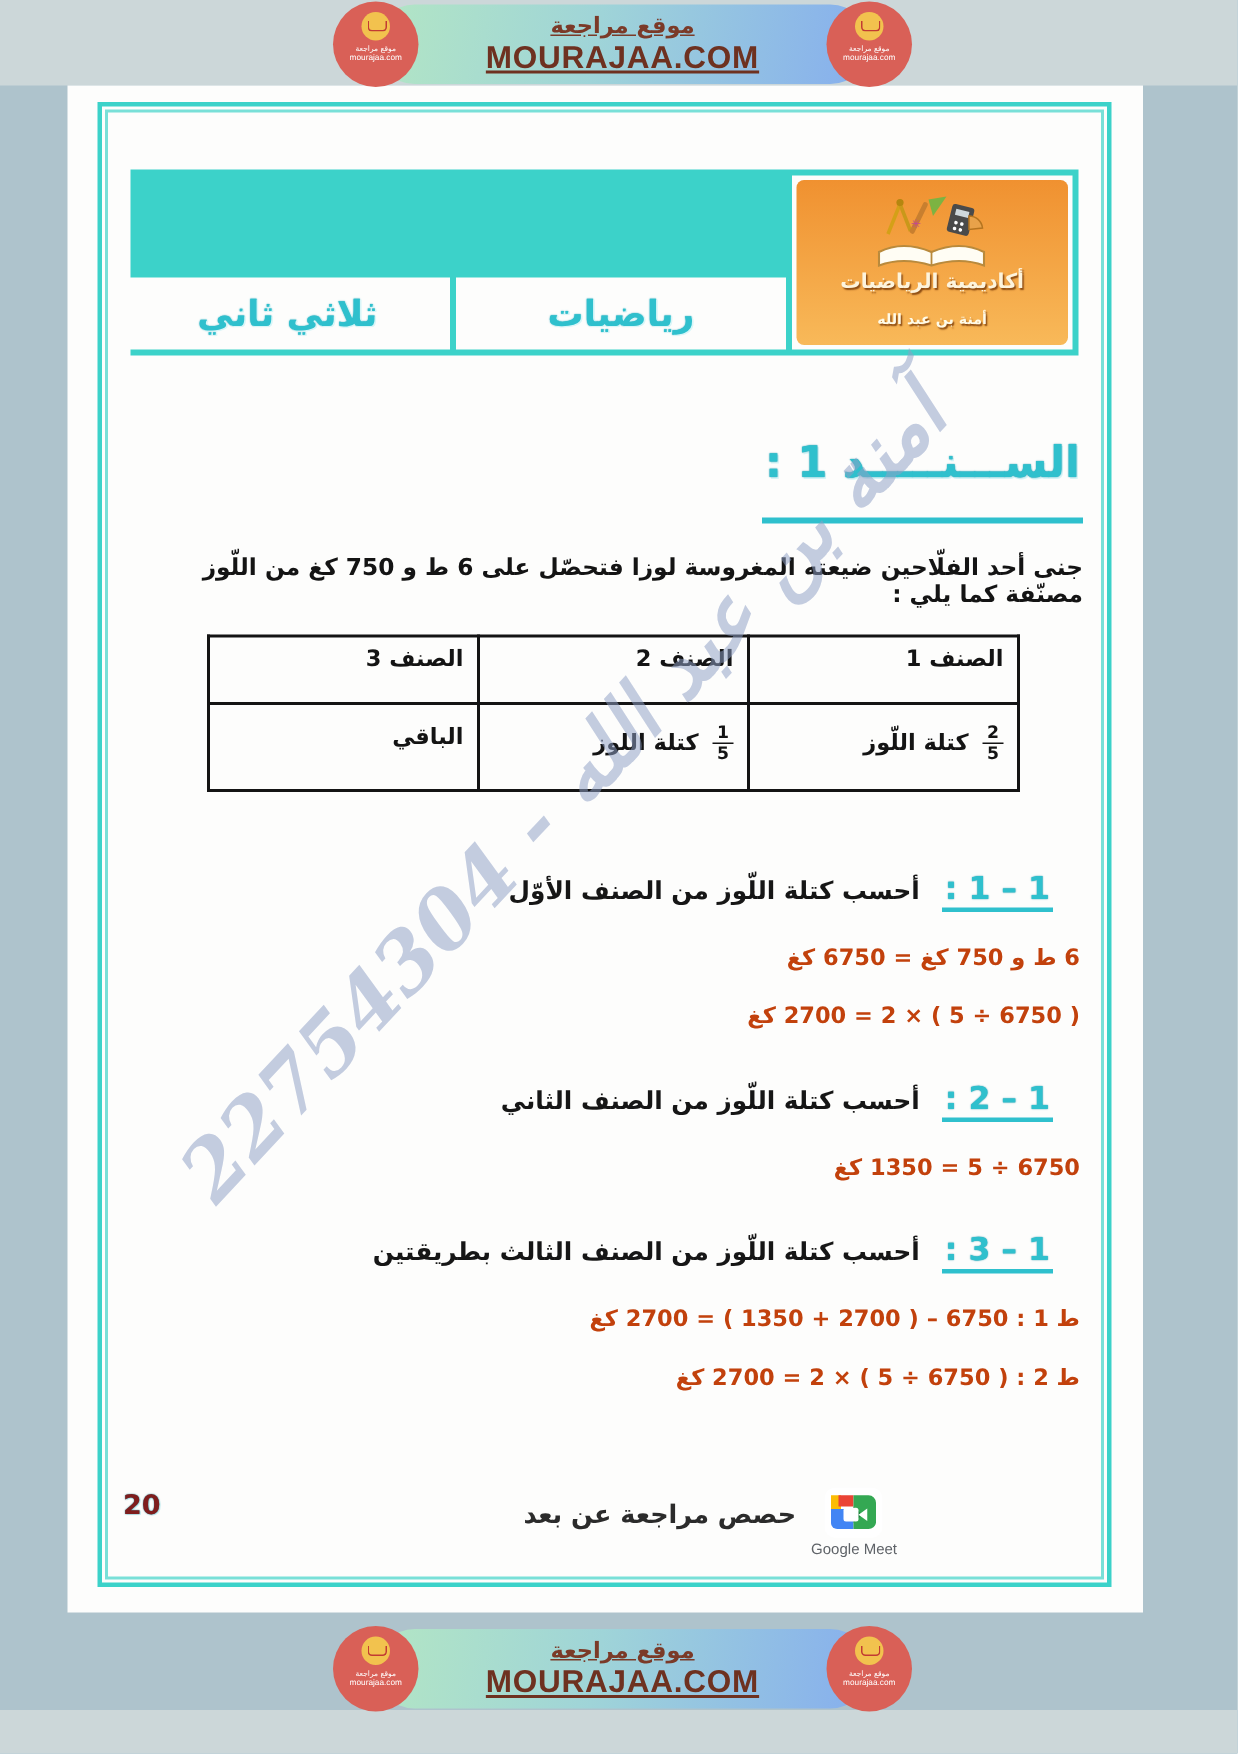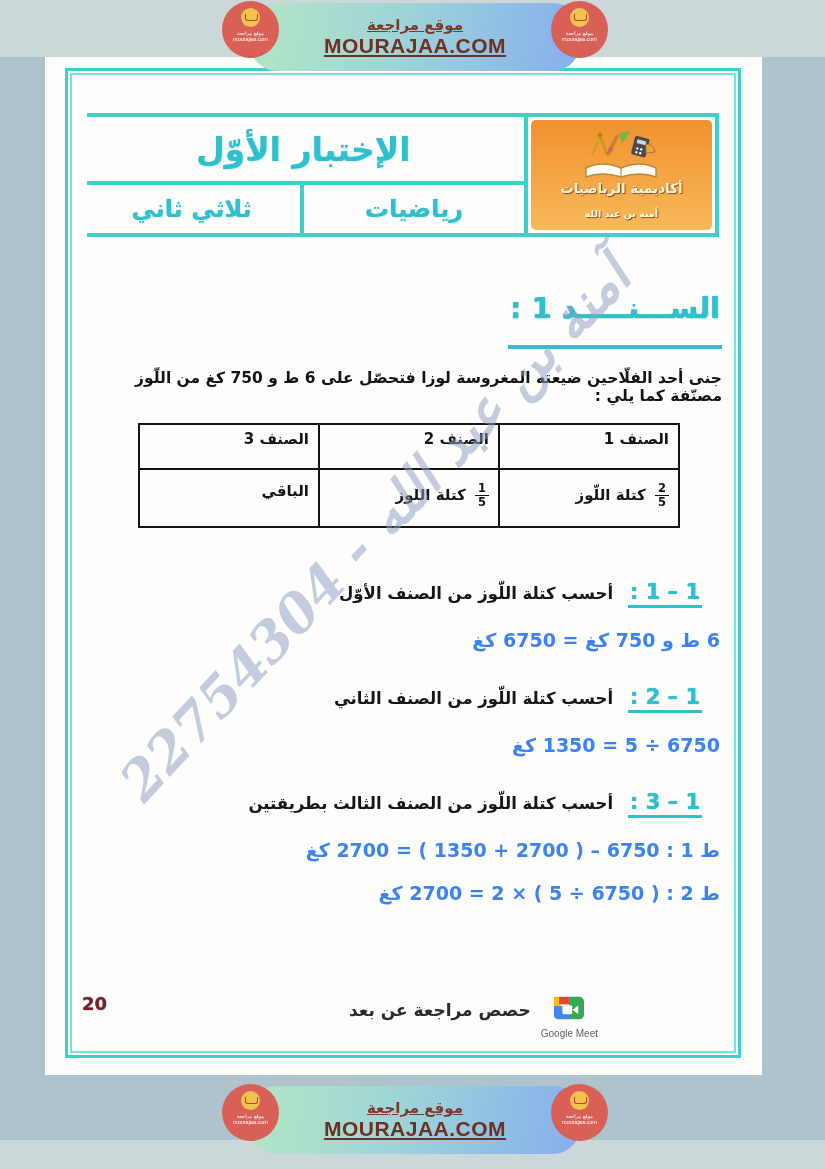--- a/index.html
+++ b/index.html
@@ -3,21 +3,21 @@
 <meta charset="utf-8">
 <style>
   * { margin:0; padding:0; box-sizing:border-box; }
   body { font-family:"DejaVu Sans", sans-serif; background:#aec3cc; }
   #screen { position:relative; width:825px; height:1169px; background:#aec3cc; overflow:hidden; margin:0 auto; }
 
   .band-top { position:absolute; top:0; left:0; width:825px; height:57px; background:#ccd7d9; }
   .band-bottom { position:absolute; top:1140px; left:0; width:825px; height:29px; background:#ccd7d9; }
 
   
-  .banner { position:absolute; left:250px; width:330px; height:68px; border-radius:27px;
+  .banner { position:absolute; left:250px; width:330px; height:53px; border-radius:27px;
             background:linear-gradient(100deg,#b3e6c4 0%,#9fd4d8 45%,#86aeee 100%);
             display:flex; flex-direction:column; align-items:center; justify-content:center; z-index:6; }
   .banner.top { top:3px; } .banner.bottom { top:1086px; }
   .banner .ar { color:#7b3a28; font-weight:bold; font-size:15px; text-decoration:underline; line-height:1.15; }
   .banner .url { color:#6e3120; font-weight:bold; font-size:21px; letter-spacing:.5px; text-decoration:underline; line-height:1.1;
                  font-family:"Liberation Sans", sans-serif; }
   .badge { position:absolute; top:-2px; width:57px; height:57px; border-radius:50%; background:#d96057;
            display:flex; flex-direction:column; align-items:center; justify-content:flex-start; padding-top:7px; z-index:7; }
   .badge.left { left:-28px; } .badge.right { right:-28px; }
   .badge .dot { width:19px; height:19px; border-radius:50%; background:#f2c24e; position:relative; }
@@ -69,21 +69,21 @@
   table.data th { height:45px; }
   table.data td { height:58px; padding-top:12px; }
   .frac { display:inline-flex; flex-direction:column; vertical-align:middle; font-size:11.5px; line-height:1.15;
           text-align:center; margin-left:4px; }
   .frac .fnum { border-bottom:1.6px solid #141414; padding:0 3px; }
 
   
   .question { margin:34px 22px 0 0; text-align:right; font-size:16.5px; font-weight:bold; color:#161616; }
   .qnum { color:#2fc0cd; font-size:21px; font-weight:bold; border-bottom:3px solid #2fc0cd;
           padding:0 2px 1px; margin-left:9px; text-shadow:0 0 1px #128ca2; display:inline-block; }
-  .answer { margin:21px 4px 0 0; text-align:right; font-size:19px; font-weight:bold; color:#3b82f6; }
+  .answer { margin:21px 4px 0 0; text-align:right; font-size:15px; font-weight:bold; color:#c2410c; }
 
   
   .bottom-row { position:absolute; left:14px; right:14px; bottom:16px; display:flex; direction:rtl;
                 justify-content:space-between; align-items:flex-start; }
   .meet-block { display:flex; direction:rtl; align-items:flex-start; margin-right:126px; }
   .meet-icon-col { display:flex; flex-direction:column; align-items:center; margin-left:10px; }
   .meet-brand { color:#5f6368; font-size:10px; margin-top:2px; font-family:"Liberation Sans", sans-serif; }
   .meet-caption { font-size:17px; color:#2b2b2b; font-weight:bold; margin-top:9px; }
   .page-number { color:#7f1d1d; font-size:18px; font-weight:bold; text-shadow:0 0 1px #0f6f80, 1px 1px 0 #d9f6f8;
                  margin:2px 6px 0 0; }
@@ -132,23 +132,20 @@
                 <circle cx="64" cy="23" r="1.2" fill="#fff" transform="rotate(14 62 16)"></circle>
                 <rect x="33" y="4" width="3.4" height="23" rx="1.5" fill="#c87f2f" transform="rotate(26 35 15)"></rect>
                 <path d="M68,14 a9,9 0 0 1 9,8 l-9,1 z" fill="#e8a24a" stroke="#b5741f" stroke-width="1"></path>
                 <text x="36" y="22" font-size="8" fill="#c2498f">✳</text>
                 <path d="M8,38 Q24,30 43,38 Q62,30 78,38 L78,47 Q62,41 43,47 Q24,41 8,47 Z" fill="#fffdf4" stroke="#b98a3c" stroke-width="1.4"></path>
                 <path d="M43,38 L43,47" stroke="#b98a3c" stroke-width="1.2"></path>
               </svg>
               <div class="logo-academy">أكاديمية الرياضيات</div>
               <div class="logo-teacher">أمنة بن عبد الله</div>
             </div>
-          </div>
-          <div class="hcell hcell-title">
-            <span class="teal-deco">الإختبار الأوّل</span>
           </div>
           <div class="hcell hcell-subject">
             <span class="teal-deco">رياضيات</span>
           </div>
           <div class="hcell hcell-trim">
             <span class="teal-deco">ثلاثي ثاني</span>
           </div>
         </div>
 
         <div class="support-heading-wrap">
@@ -184,20 +181,21 @@
             </td>
           </tr>
         </tbody>
           </table>
 
         <div class="question" style="margin-top:52px;">
           <span class="qnum">1 – 1 :</span>
           <span>أحسب كتلة اللّوز من الصنف الأوّل</span>
         </div>
         <div class="answer">6 ط و 750 كغ = 6750 كغ</div>
+        <div class="answer">( 6750 ÷ 5 ) × 2 = 2700 كغ</div>
 
         <div class="question">
           <span class="qnum">1 – 2 :</span>
           <span>أحسب كتلة اللّوز من الصنف الثاني</span>
         </div>
         <div class="answer">6750 ÷ 5 = 1350 كغ</div>
 
         <div class="question">
           <span class="qnum">1 – 3 :</span>
           <span>أحسب كتلة اللّوز من الصنف الثالث بطريقتين</span>

